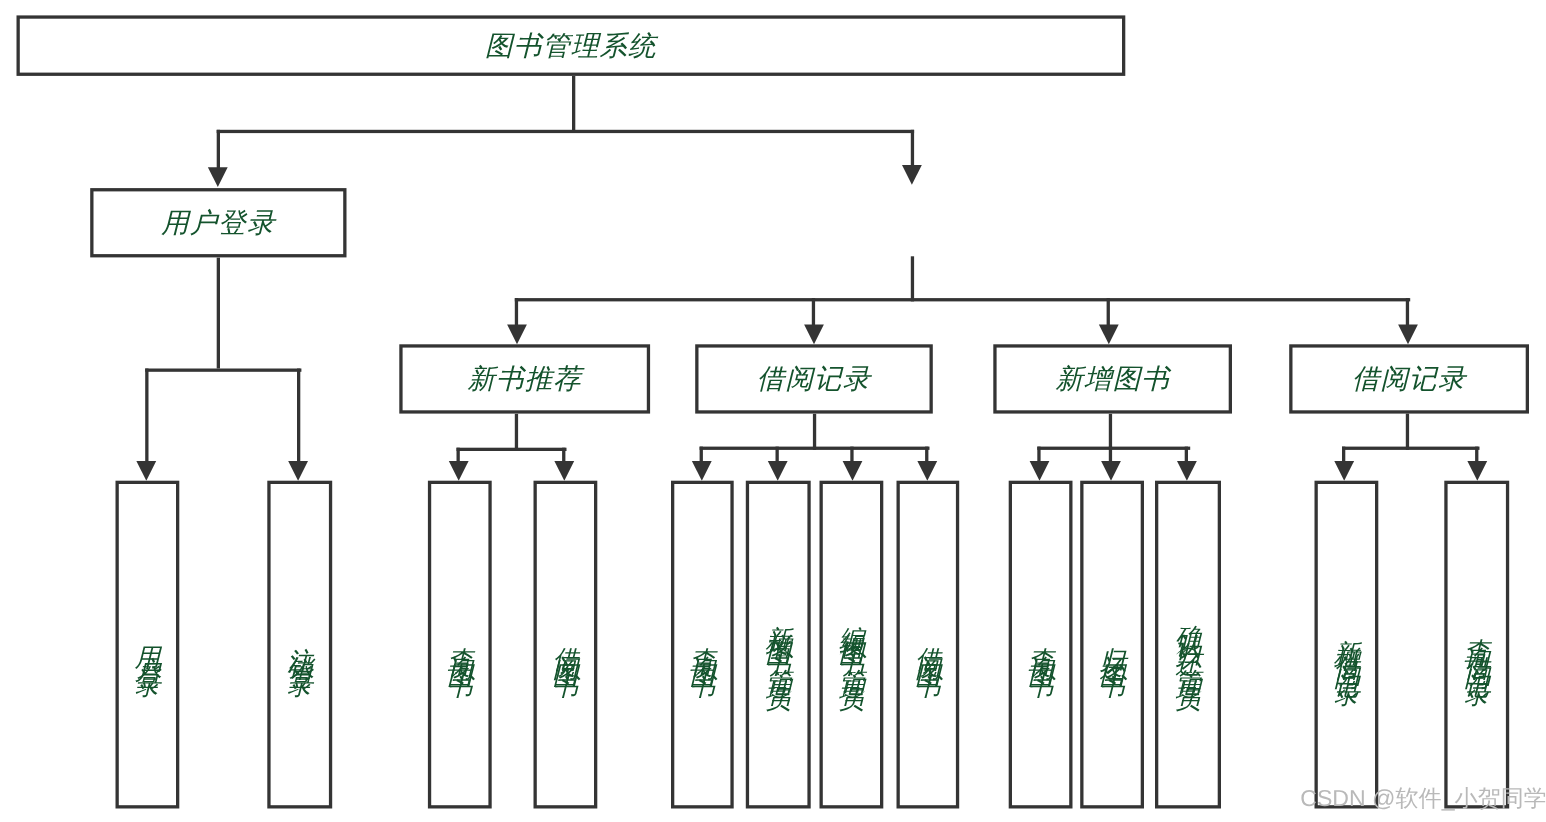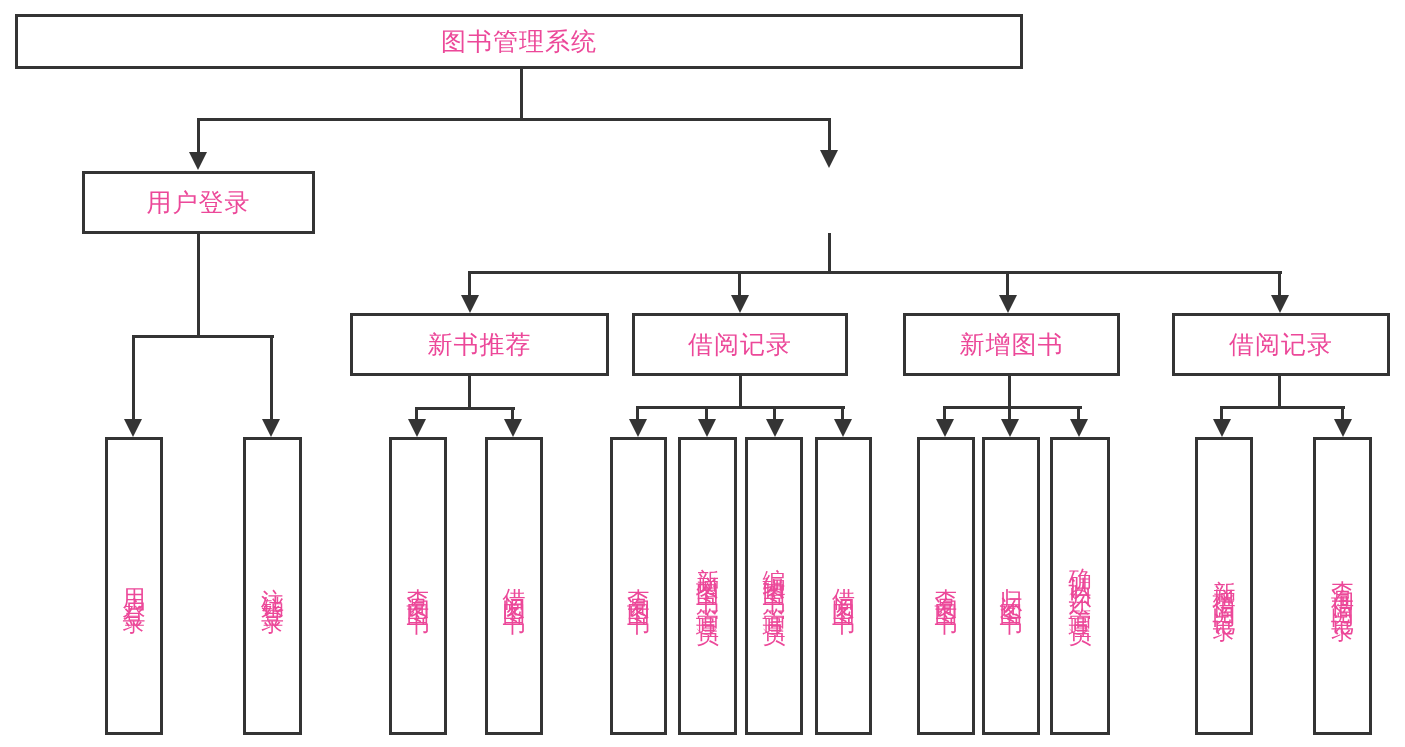--- a/index.html
+++ b/index.html
@@ -11,22 +11,23 @@
     color:#333333;
     overflow:hidden;
   }
   .node{
     position:absolute;
     box-sizing:border-box;
     border:3px solid #343434;
     background:#ffffff;
     display:flex;align-items:center;justify-content:center;
     font-size:25px;
-    color:#ec4899;
+    color:#14532d;
     letter-spacing:1px;
+    font-style:italic;
   }
   .leaf{
     font-size:23px;
   }
   .leaf .vtext{
     writing-mode:vertical-rl;
     text-orientation:mixed;
     letter-spacing:8px;
     line-height:1;
   }
@@ -111,21 +112,21 @@
   <div class="arrow" style="left:1334px;top:419px;"></div>
 
   <div class="node" style="left:15px;top:14px;width:1008px;height:55px;">
     <span>图书管理系统</span>
   </div>
 
   <div class="node" style="left:82px;top:171px;width:233px;height:63px;">
     <span>用户登录</span>
   </div>
 
-  <div class="node" style="left:350px;top:313px;width:259px;height:63px;">
+  <div class="node" style="left:363px;top:313px;width:228px;height:63px;">
     <span>新书推荐</span>
   </div>
   <div class="node" style="left:632px;top:313px;width:216px;height:63px;">
     <span>借阅记录</span>
   </div>
   <div class="node" style="left:903px;top:313px;width:217px;height:63px;">
     <span>新增图书</span>
   </div>
   <div class="node" style="left:1172px;top:313px;width:218px;height:63px;">
     <span>借阅记录</span>
@@ -168,14 +169,15 @@
     <span class="vtext">确认归还（管理员）</span>
   </div>
 
   <div class="node leaf" style="left:1195px;top:437px;width:58px;height:298px;">
     <span class="vtext">新增借阅记录</span>
   </div>
   <div class="node leaf" style="left:1313px;top:437px;width:59px;height:298px;">
     <span class="vtext">查询借阅记录</span>
   </div>
 
+  <div class="watermark">CSDN @软件_小贺同学</div>
 
 </div>
 
 </body></html>

